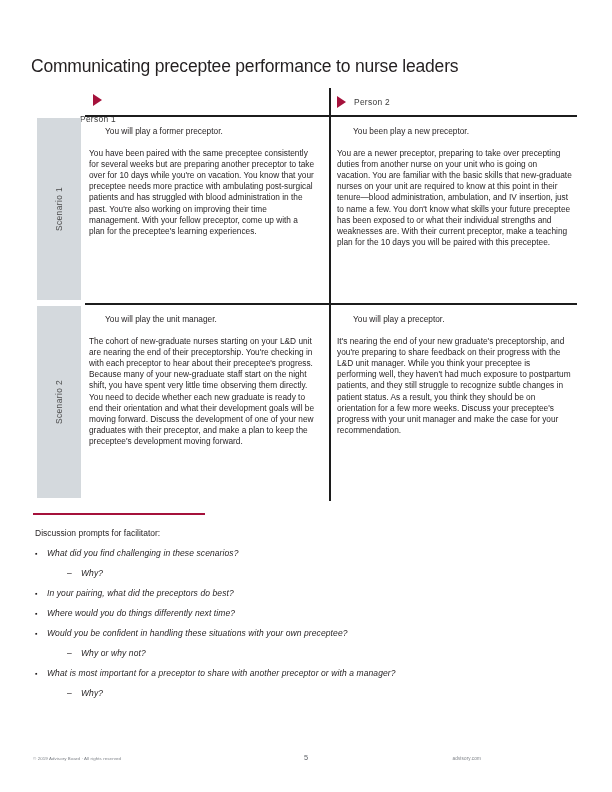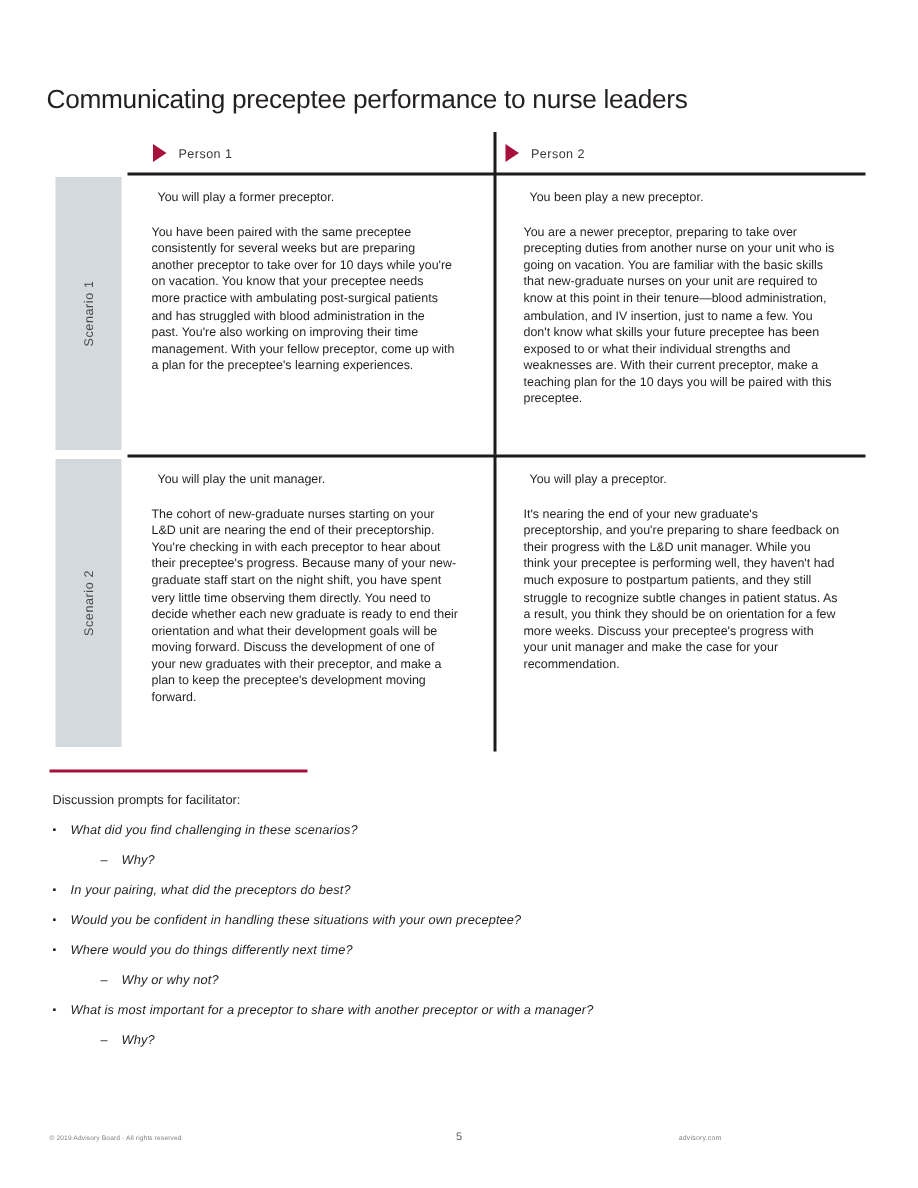--- a/index.html
+++ b/index.html
@@ -37,21 +37,21 @@
 
   
   .col-head {
     position: absolute;
     top: 94px;
     height: 16px;
     display: flex;
     align-items: center;
     gap: 8px;
   }
-  .col-head.c1 { left: 102px; }
+  .col-head.c1 { left: 80px; flex-direction: column; }
   .col-head.c2 { left: 337px; }
   .tri {
     width: 0; height: 0;
     border-top: 6px solid transparent;
     border-bottom: 6px solid transparent;
     border-left: 9px solid #a5113b;
     display: inline-block;
     flex: 0 0 auto;
   }
   .col-head-label {
@@ -118,21 +118,21 @@
   .cell {
     position: absolute;
     font-size: 8.3px;
     line-height: 11.1px;
     color: #231f20;
   }
   .cell .lead {
     margin: 0 0 11px 16px;
   }
   .cell .body {
-    margin: 12px;
+    margin: 0;
   }
   .cell.r1c1 { left: 89px; top: 126px; width: 226px; }
   .cell.r1c2 { left: 337px; top: 126px; width: 235px; }
   .cell.r2c1 { left: 89px; top: 314px; width: 230px; }
   .cell.r2c2 { left: 337px; top: 314px; width: 235px; }
 
   
   .accent-rule {
     position: absolute;
     left: 33px;
@@ -262,25 +262,25 @@
         <div class="p-row sub">
           <span class="mk">–</span>
           <span class="tx">Why?</span>
         </div>
         <div class="p-row">
           <span class="mk">▪</span>
           <span class="tx">In your pairing, what did the preceptors do best?</span>
         </div>
         <div class="p-row">
           <span class="mk">▪</span>
+          <span class="tx">Where would you do things differently next time?</span>
+        </div>
+        <div class="p-row">
+          <span class="mk">▪</span>
           <span class="tx">Would you be confident in handling these situations with your own preceptee?</span>
-        </div>
-        <div class="p-row">
-          <span class="mk">▪</span>
-          <span class="tx">Where would you do things differently next time?</span>
         </div>
         <div class="p-row sub">
           <span class="mk">–</span>
           <span class="tx">Why or why not?</span>
         </div>
         <div class="p-row">
           <span class="mk">▪</span>
           <span class="tx">What is most important for a preceptor to share with another preceptor or with a manager?</span>
         </div>
         <div class="p-row sub">

